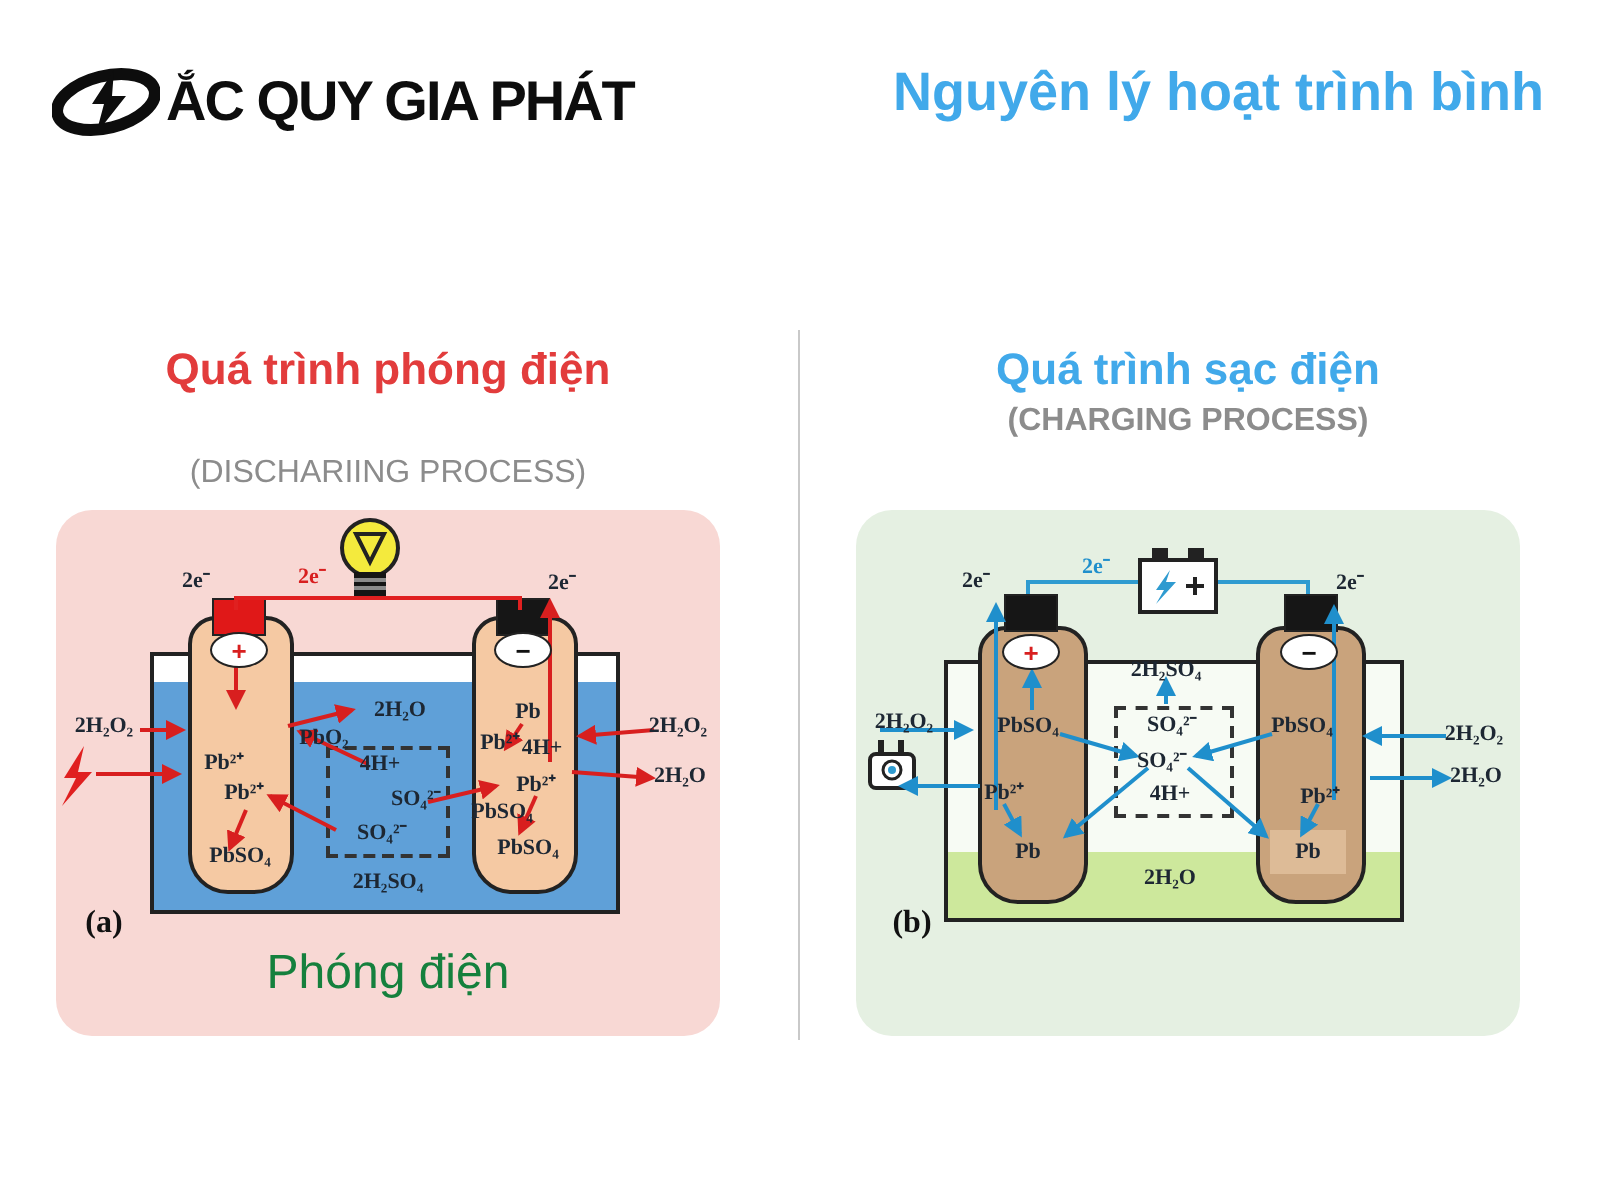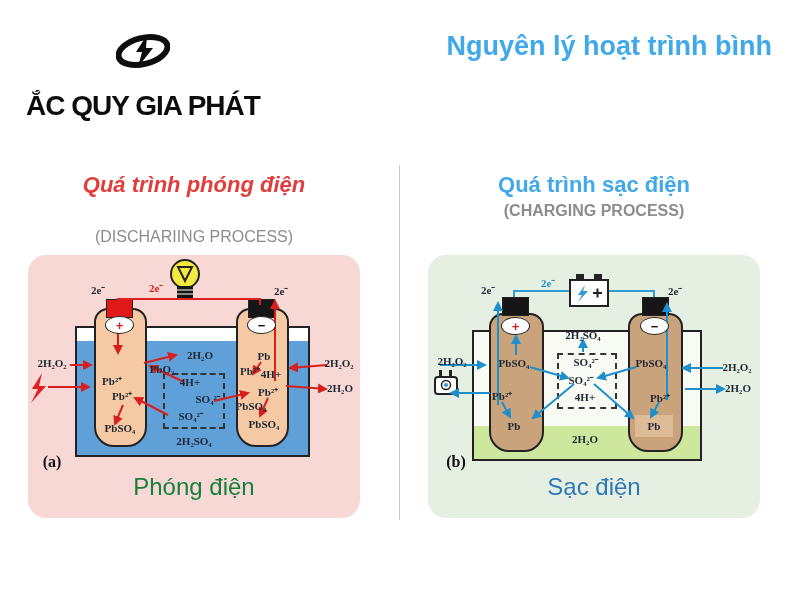--- a/index.html
+++ b/index.html
@@ -1,28 +1,28 @@
 <!DOCTYPE html>
 <html><head>
 <meta charset="utf-8">
 <style>
   html,body{margin:0;padding:0;}
   body{
     width:800px;height:600px;position:relative;overflow:hidden;
     background:#ffffff;font-family:"Liberation Sans",sans-serif;
   }
   
-  .brand{position:absolute;left:26px;top:28px;display:flex;align-items:center;gap:16px;flex-direction:column;}
+  .brand{position:absolute;left:26px;top:28px;display:flex;align-items:center;gap:3px;}
   .brand-text{font-size:28px;font-weight:900;letter-spacing:-1px;color:#0d0d0d;white-space:nowrap;}
   .page-title{position:absolute;right:28px;top:28px;text-align:right;color:#41A9EA;
     font-weight:bold;font-size:27px;line-height:37px;}
   .v-divider{position:absolute;left:399px;top:165px;width:1px;height:355px;background:#c9c9c9;}
   
   .col-head{position:absolute;width:332px;text-align:center;font-weight:bold;font-size:22px;top:172px;}
-  .col-head.red{left:28px;color:#E23C3C;font-style:italic;}
+  .col-head.red{left:28px;color:#E23C3C;}
   .col-head.blu{left:428px;color:#41A9EA;}
   .col-sub{position:absolute;width:332px;text-align:center;font-size:16px;color:#8c8c8c;top:202px;}
   .col-sub.a{left:28px;margin-top:26px;} .col-sub.b{left:428px;font-weight:bold;}
   
   .panel{position:absolute;top:255px;width:332px;height:263px;border-radius:18px;}
   .panel-a{left:28px;background:#F8D8D4;}
   .panel-b{left:428px;background:#E5F0E2;}
   
   .cellA{position:absolute;left:47px;top:71px;width:231px;height:127px;border:2px solid #222;background:#fff;}
   .cellA-blue{position:absolute;left:0;right:0;top:13px;bottom:0;background:#5FA0D8;}
@@ -217,14 +217,13 @@
   <span class="lbl" style="left:153px;top:124px;">SO₄²⁻</span>
   <span class="lbl" style="left:157px;top:142px;">4H+</span>
   <span class="lbl" style="left:157px;top:184px;">2H₂O</span>
   <span class="lbl" style="left:223px;top:108px;">PbSO₄</span>
   <span class="lbl" style="left:232px;top:142px;">Pb²⁺</span>
   <span class="lbl" style="left:226px;top:171px;">Pb</span>
   <span class="lbl" style="left:24px;top:106px;">2H₂O₂</span>
   <span class="lbl" style="left:309px;top:112px;">2H₂O₂</span>
   <span class="lbl" style="left:310px;top:133px;">2H₂O</span>
   <span class="fig-lbl" style="left:28px;top:207px;">(b)</span>
-  <div class="caption blu">Sạc điện</div>
 </div>
 
 </body></html>

